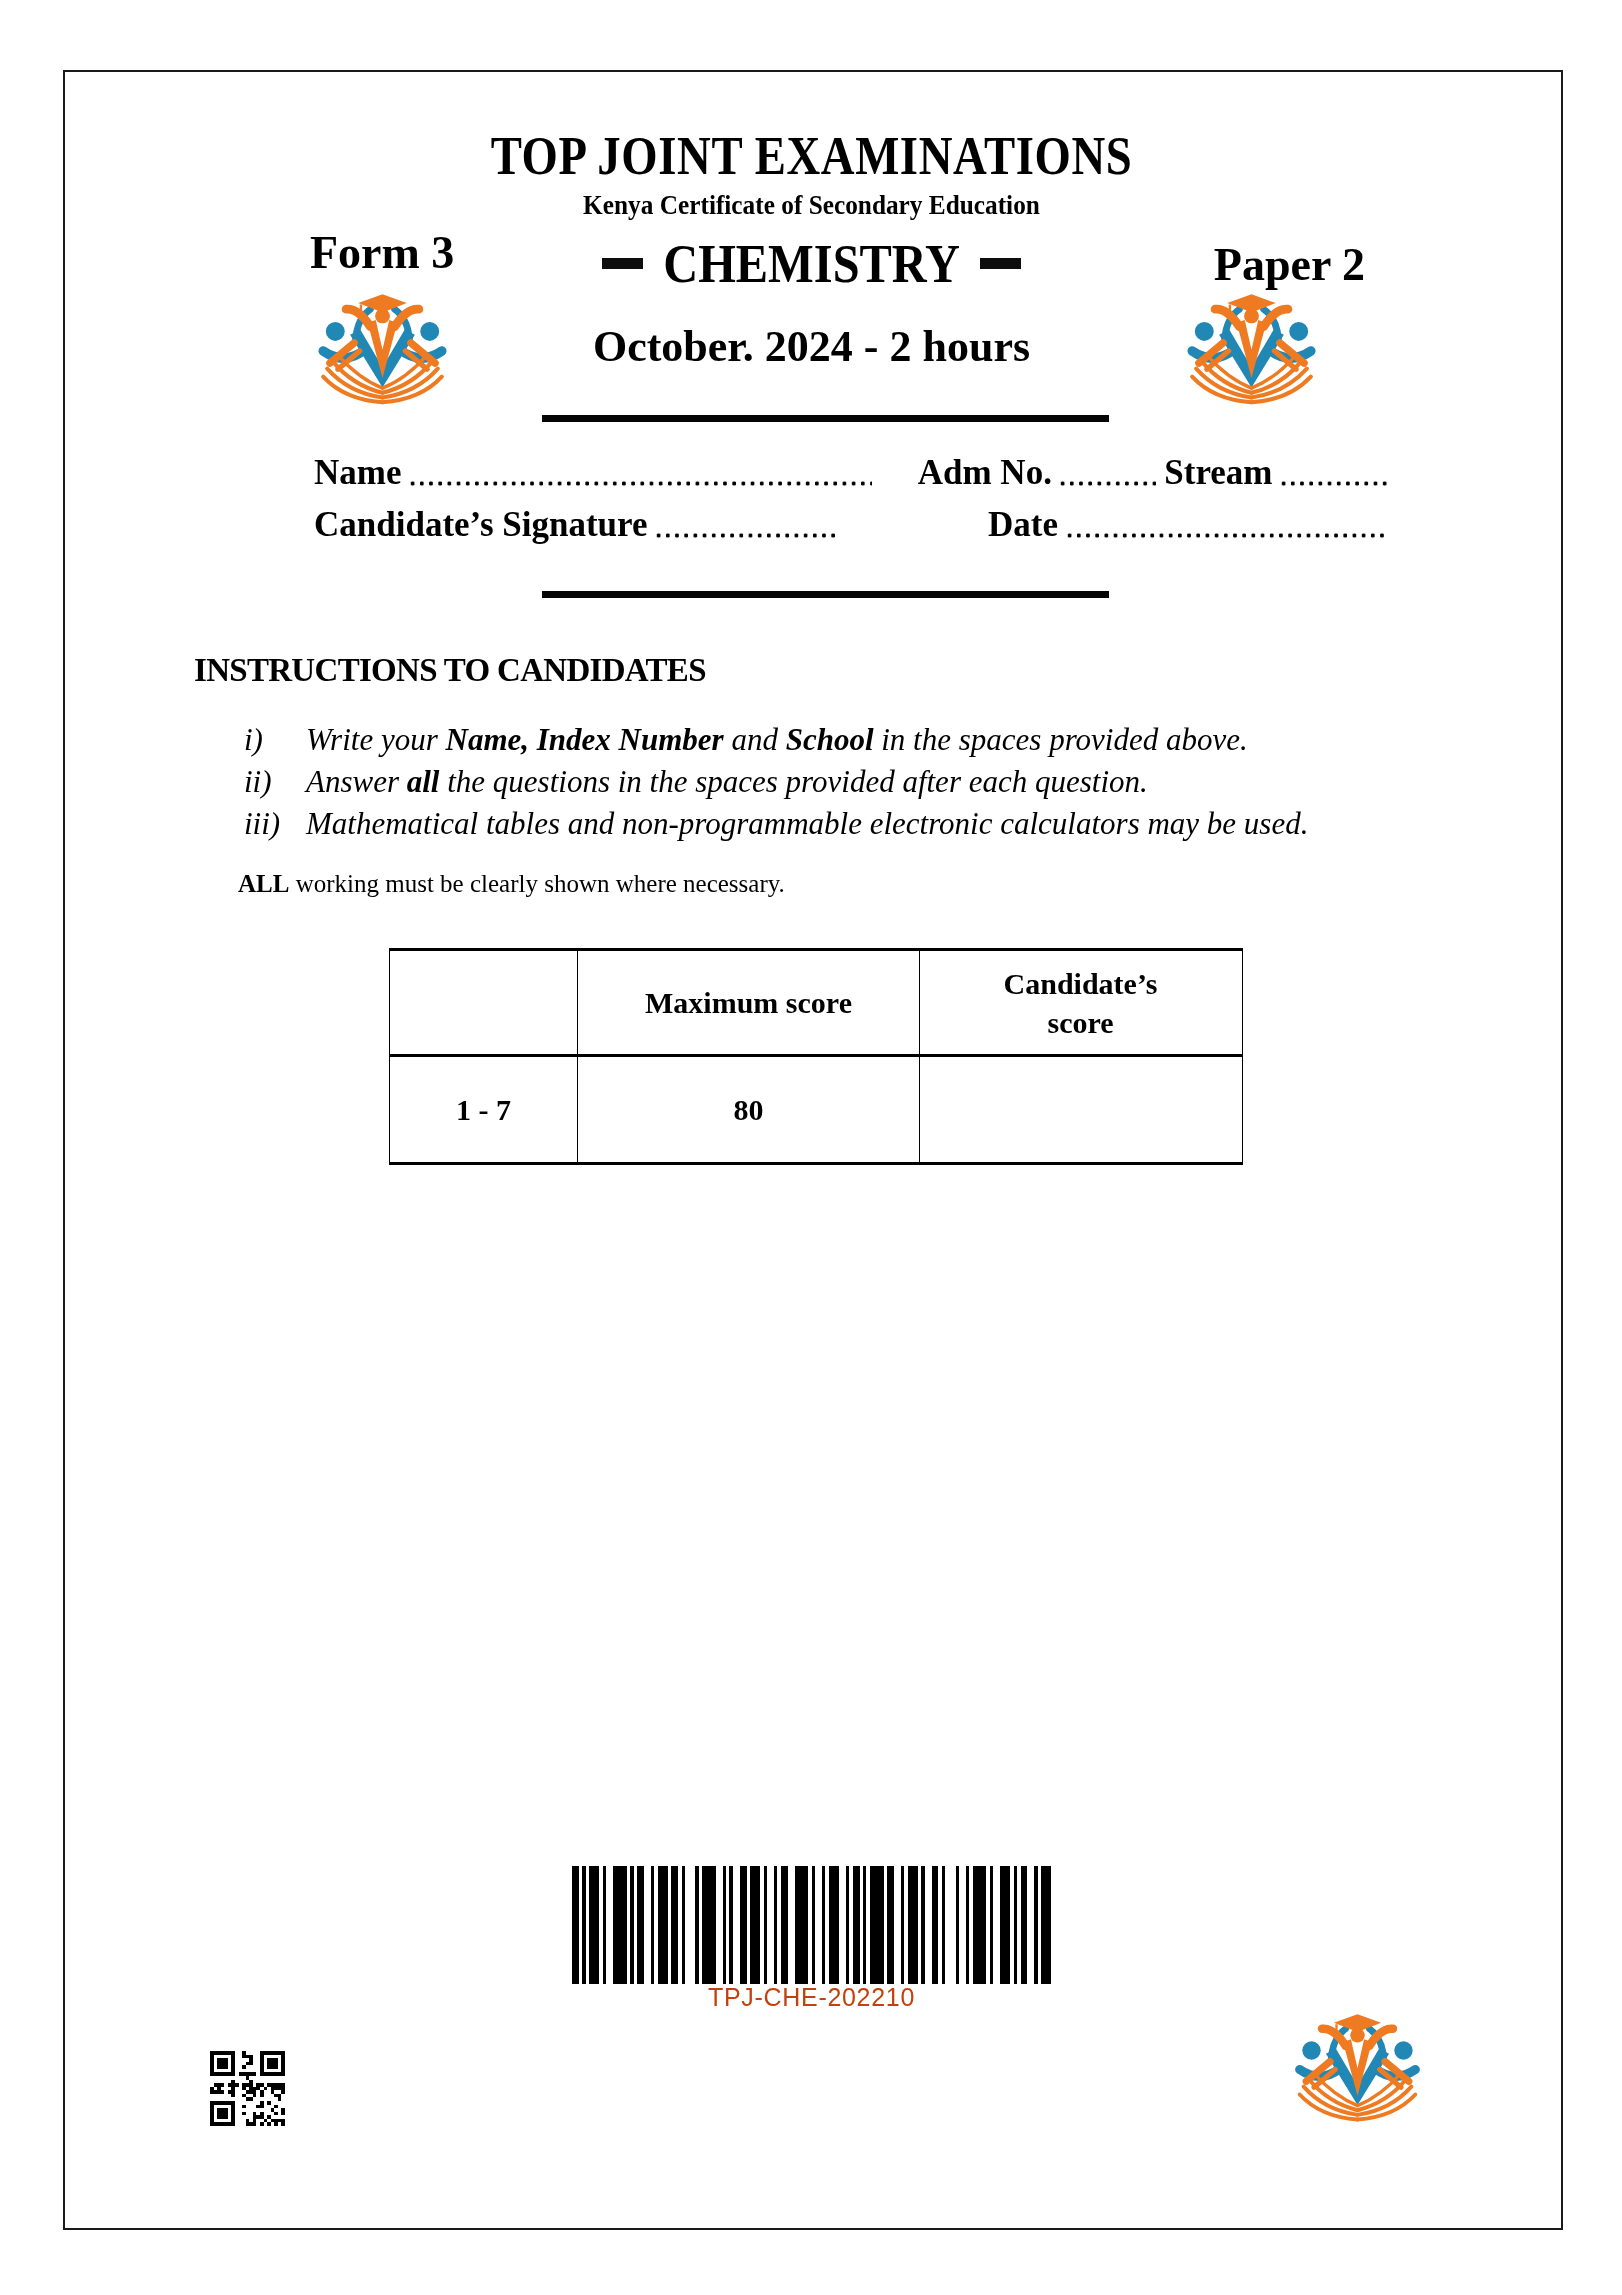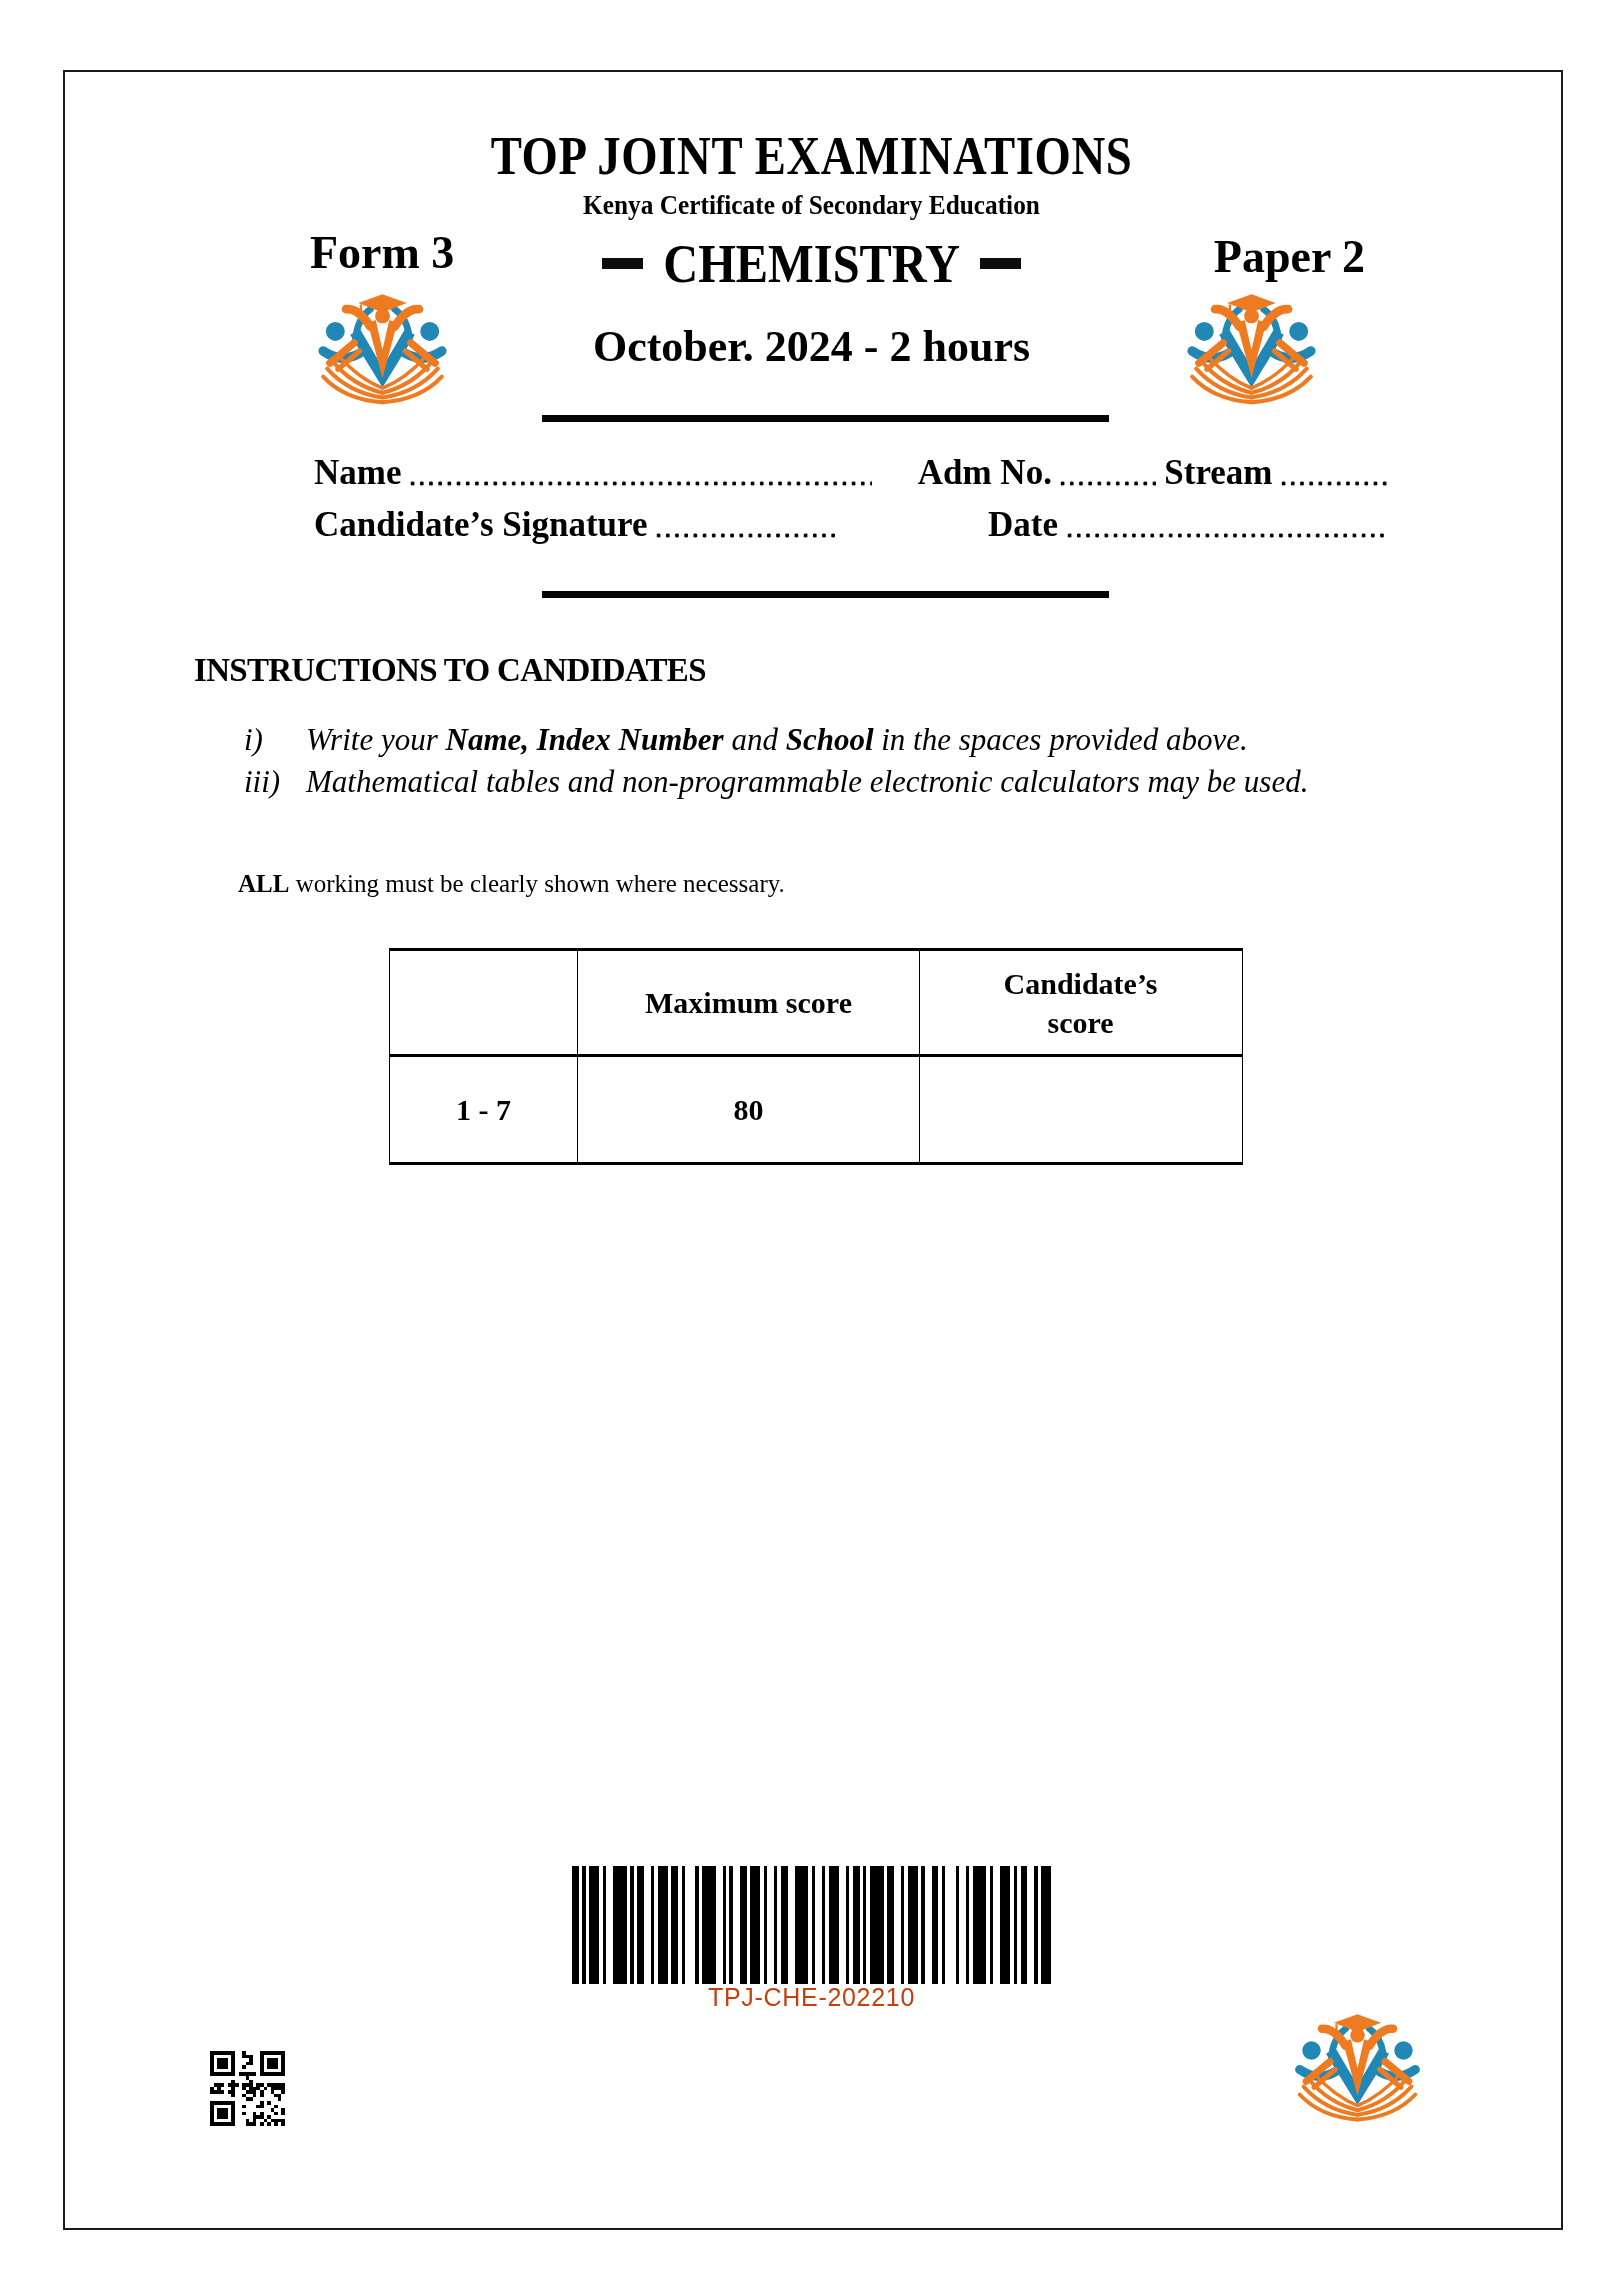--- a/index.html
+++ b/index.html
@@ -3,21 +3,21 @@
 <meta charset="utf-8">
 <style>
   html,body{margin:0;padding:0;background:#ffffff;}
   body{width:1623px;height:2295px;position:relative;font-family:"Liberation Serif",serif;color:#000;overflow:hidden;}
   .abs{position:absolute;}
   .page-border{left:63px;top:70px;width:1496px;height:2156px;border:2px solid #1a1a1a;}
   .centered{left:0;width:1623px;text-align:center;}
   .title{top:128px;font-size:55px;font-weight:bold;line-height:1;transform:scaleX(0.85);letter-spacing:0.7px;}
   .subtitle{top:191px;font-size:27.5px;font-weight:bold;line-height:1;transform:scaleX(0.92);}
   .form-label{left:310px;top:230px;font-size:46px;font-weight:bold;line-height:1;}
-  .paper-label{left:1182px;top:234px;width:183px;text-align:right;font-size:46px;font-weight:bold;line-height:1;}
+  .paper-label{left:1182px;top:242px;width:183px;text-align:right;font-size:46px;font-weight:bold;line-height:1;}
   .chem-row{top:236px;display:flex;justify-content:center;align-items:center;}
   .subject{font-size:55px;font-weight:bold;line-height:1;transform:scaleX(0.88);}
   .dash{width:41px;height:11px;background:#0d0d0d;}
   .logo{width:139px;height:116px;}
   .logo-top-left{left:313px;top:293px;}
   .logo-top-right{left:1182px;top:293px;}
   .logo-bottom-right{left:1290px;top:2013px;width:135px;height:113px;}
   .session{top:325px;font-size:44px;font-weight:bold;line-height:1;}
   .rule{left:542px;width:567px;height:7.2px;background:#050505;}
   .rule-1{top:415px;}
@@ -142,20 +142,24 @@
 </div>
 
 <div class="abs rule rule-2"></div>
 
 <div class="abs instr-heading">INSTRUCTIONS TO CANDIDATES</div>
 
 <div class="abs instr-list">
   <div class="instr-item">
     <span class="instr-num">i)</span>
     <span><span>Write your </span><span class="bold-seg">Name, Index Number</span><span> and </span><span class="bold-seg">School</span><span> in the spaces provided above.</span></span>
+  </div>
+  <div class="instr-item">
+    <span class="instr-num">ii)</span>
+    <span><span>Answer </span><span class="bold-seg">all</span><span> the questions in the spaces provided after each question.</span></span>
   </div>
   <div class="instr-item">
     <span class="instr-num">iii)</span>
     <span>Mathematical tables and non-programmable electronic calculators may be used.</span>
   </div>
 </div>
 
 <div class="abs instr-note">
   <span class="bold-seg">ALL</span><span> working must be clearly shown where necessary.</span>
 </div>

